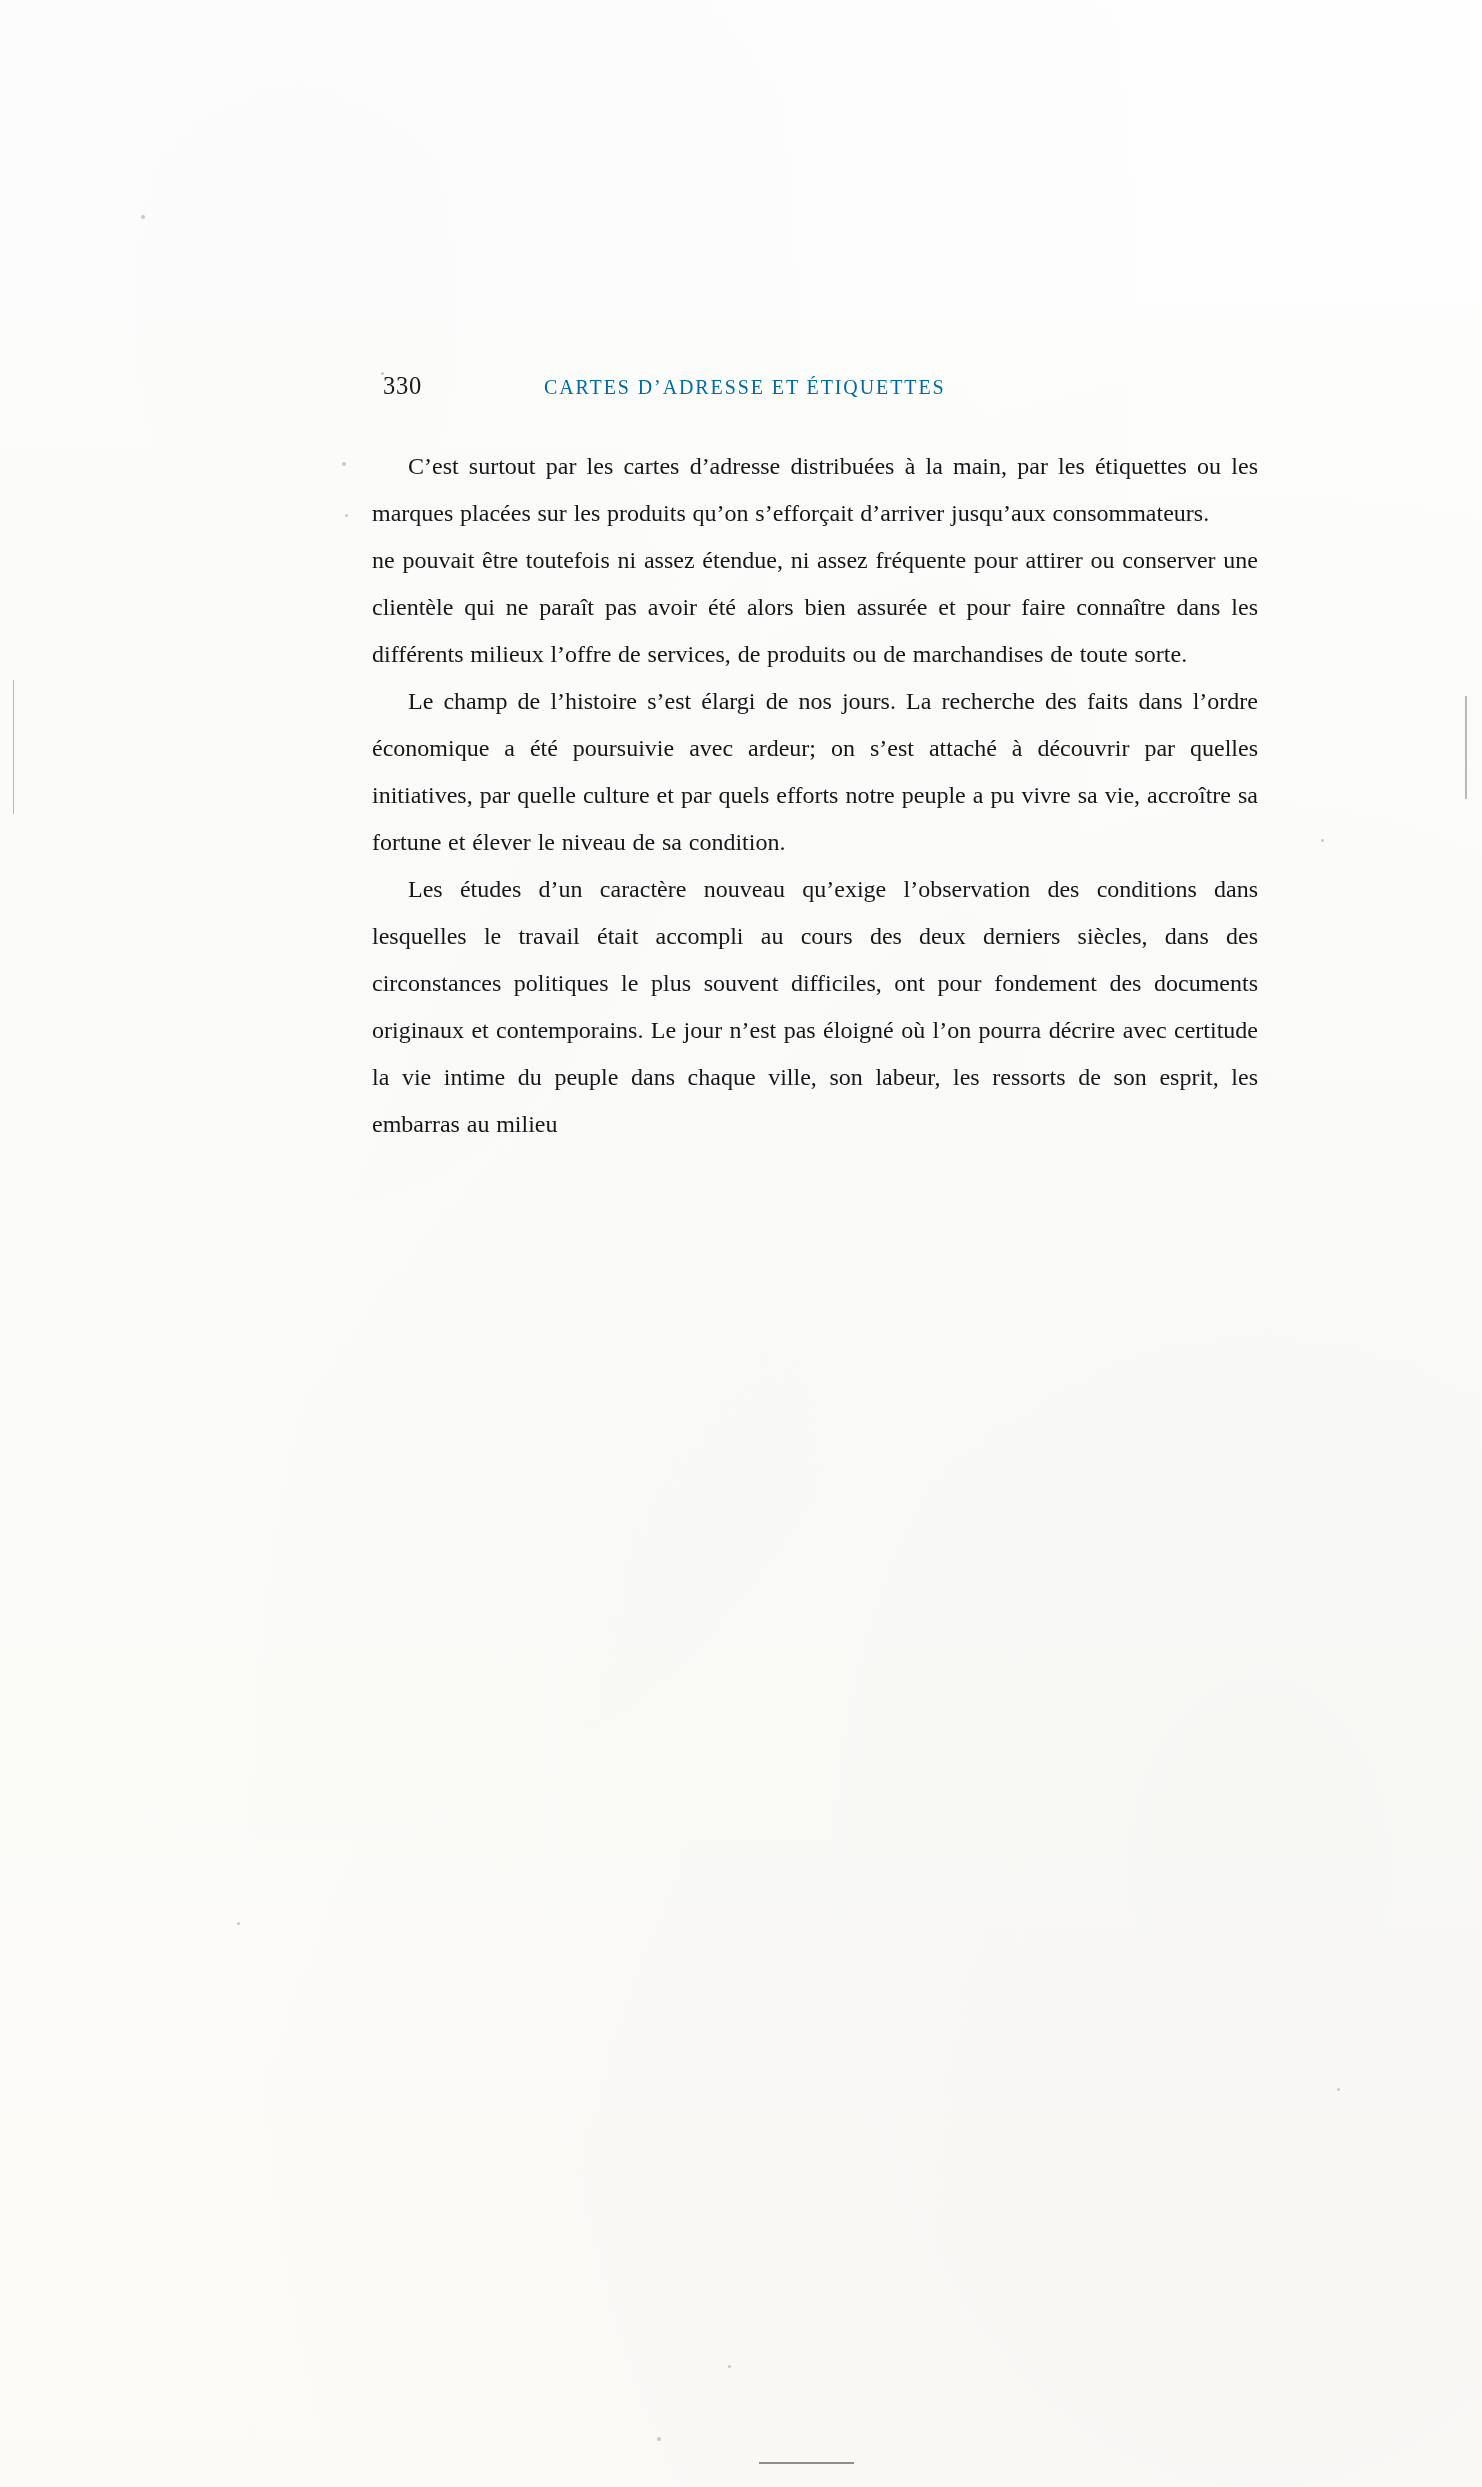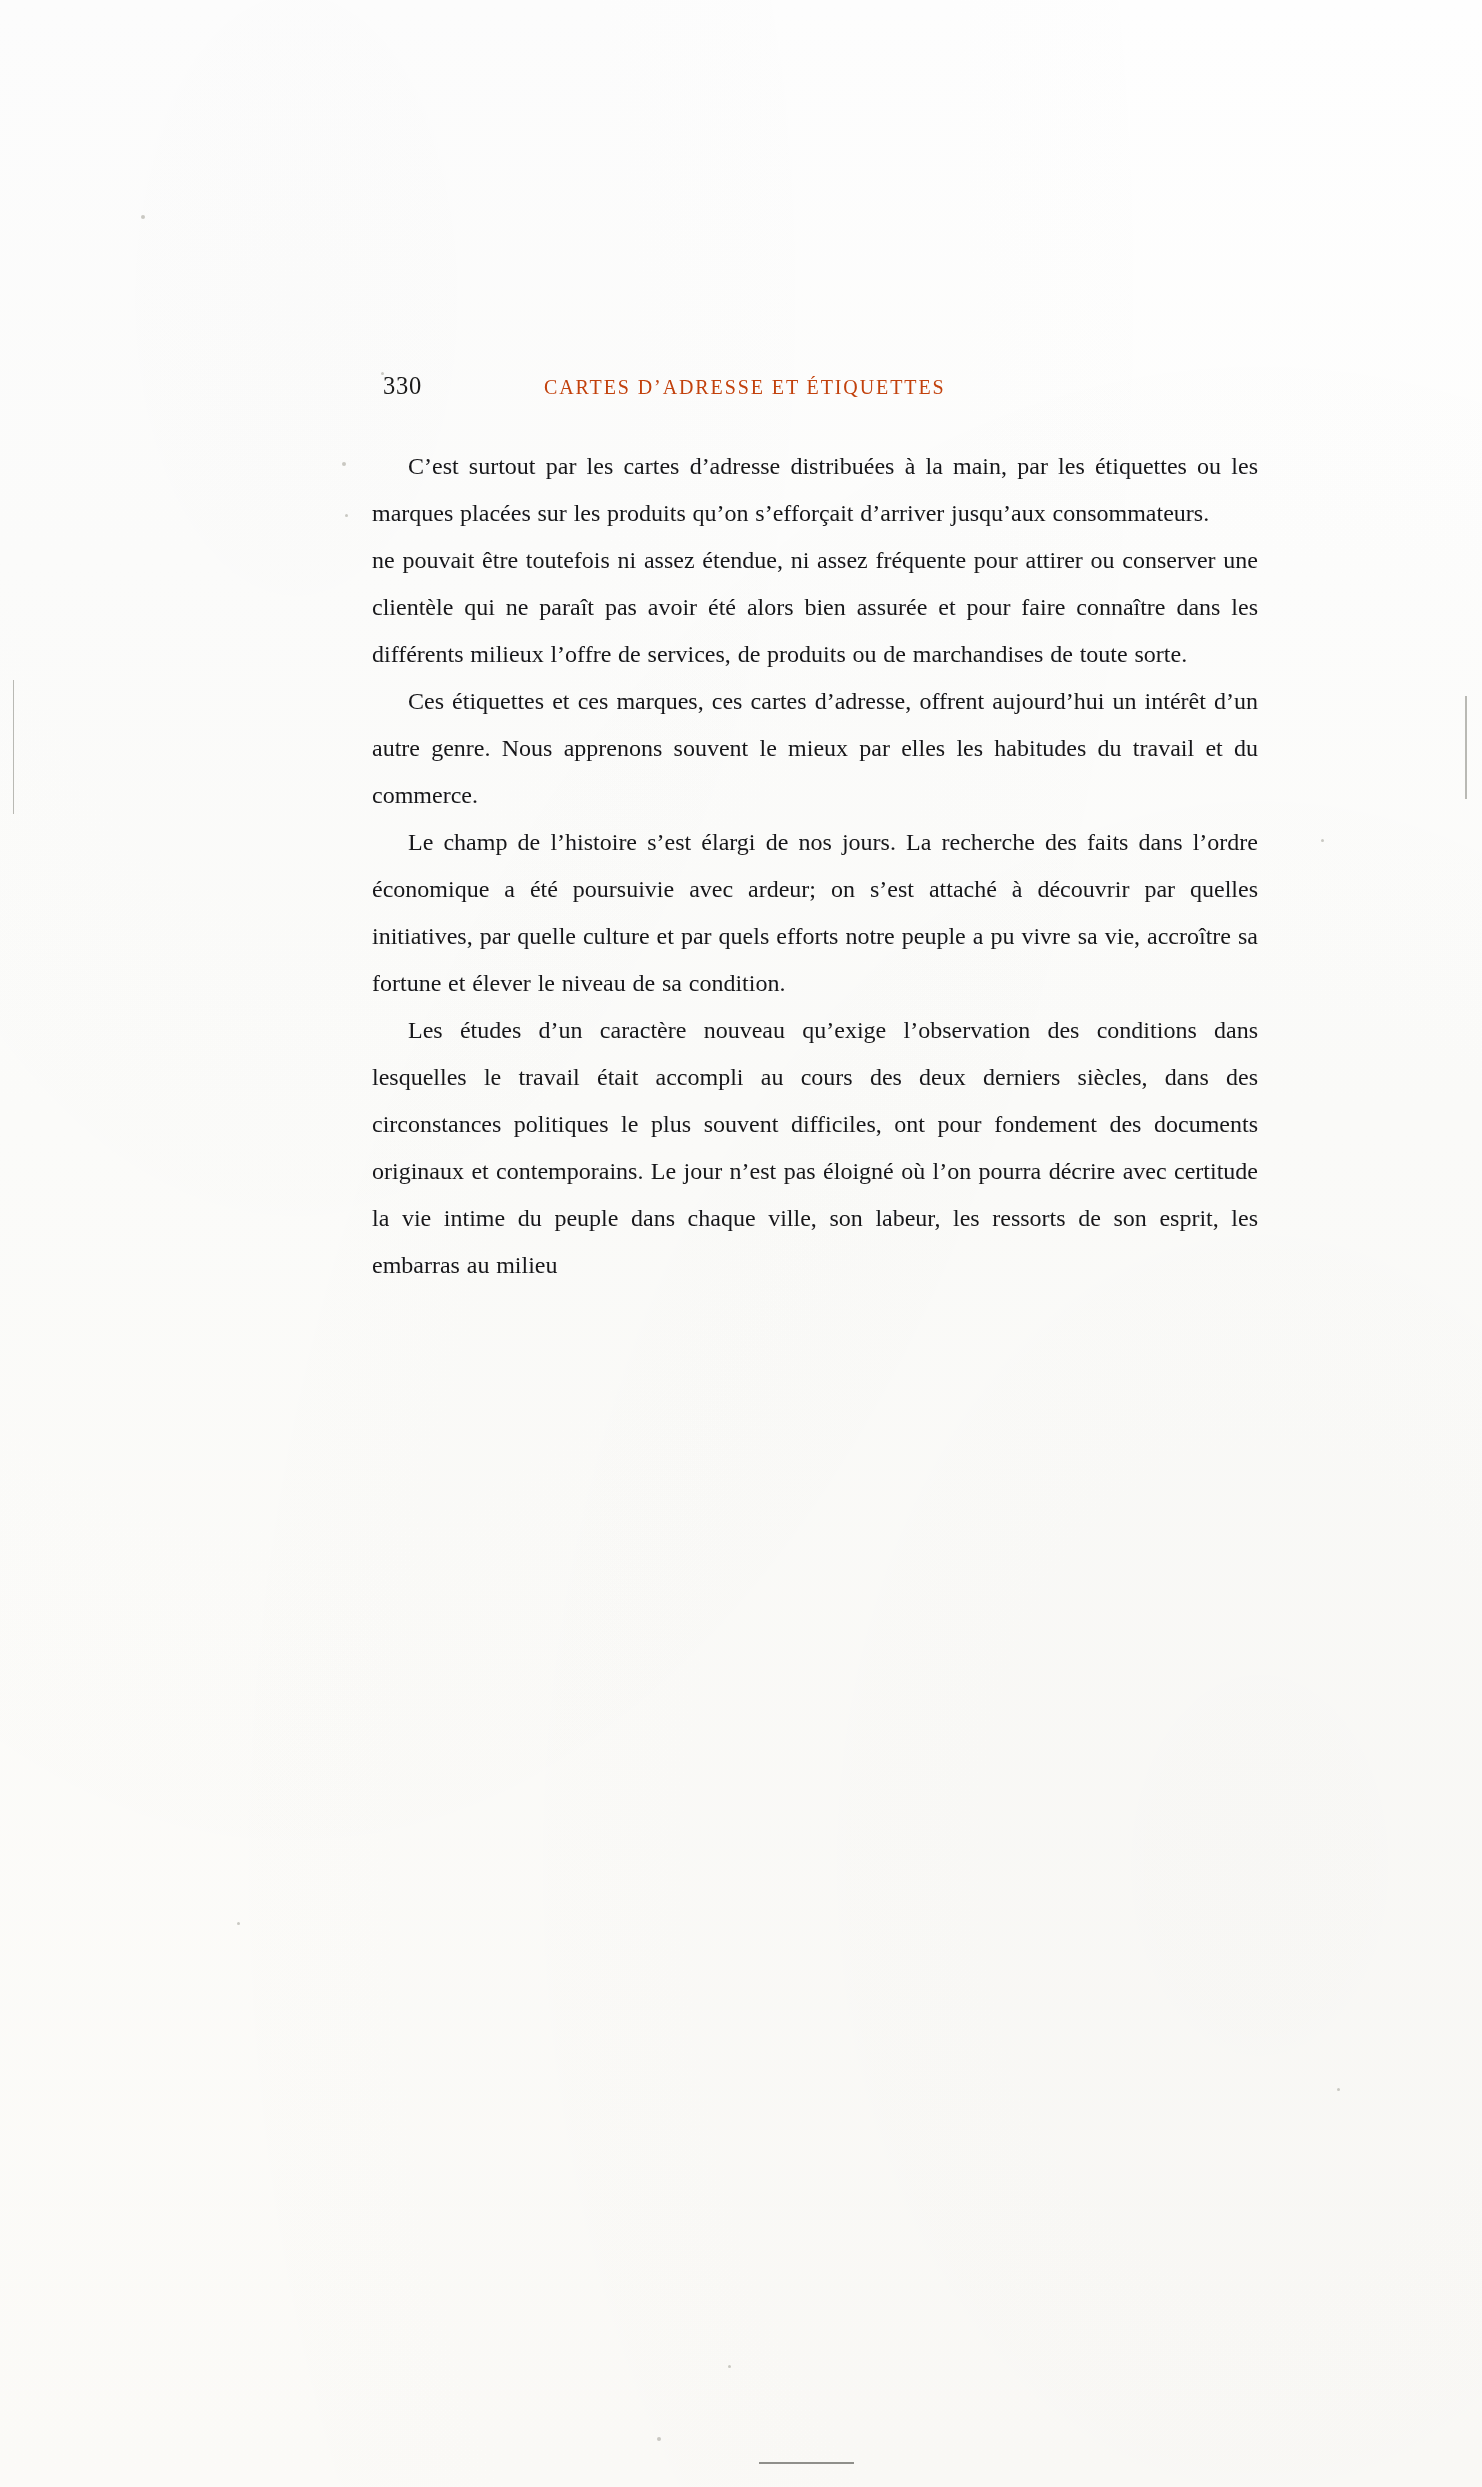--- a/index.html
+++ b/index.html
@@ -47,21 +47,21 @@
   .folio {
     font-size: 24.5px;
     letter-spacing: 0.8px;
     color: #1a1a1a;
     width: 95px;
     margin-left: 11px;
   }
   .running-head {
     font-size: 20px;
     letter-spacing: 1.9px;
-    color: #c2410c;
+    color: #0369a1;
     text-transform: uppercase;
     font-variant: small-caps;
     margin-left: 66px;
   }
   p.body-par {
     font-size: 24px;
     line-height: 47px;
     text-align: justify;
     text-justify: inter-word;
     margin: 0;
@@ -115,21 +115,20 @@
 
   <div class="content">
 
     <div class="header-line">
       <div class="folio">330</div>
       <div class="running-head">CARTES D’ADRESSE ET ÉTIQUETTES</div>
     </div>
 
     <p class="body-par">C’est surtout par les cartes d’adresse distribuées à la main, par les étiquettes ou les marques placées sur les produits qu’on s’efforçait d’arriver jusqu’aux consommateurs.</p>
     <p class="body-par first">ne pouvait être toutefois ni assez étendue, ni assez fréquente pour attirer ou conserver une clientèle qui ne paraît pas avoir été alors bien assurée et pour faire connaître dans les différents milieux l’offre de services, de produits ou de marchandises de toute sorte.</p>
-    <p class="body-par">Ces étiquettes et ces marques, ces cartes d’adresse, offrent aujourd’hui un intérêt d’un autre genre. Nous apprenons souvent le mieux par elles les habitudes du travail et du commerce.</p>
     <p class="body-par">Le champ de l’histoire s’est élargi de nos jours. La recherche des faits dans l’ordre économique a été poursuivie avec ardeur; on s’est attaché à découvrir par quelles initiatives, par quelle culture et par quels efforts notre peuple a pu vivre sa vie, accroître sa fortune et élever le niveau de sa condition.</p>
     <p class="body-par">Les études d’un caractère nouveau qu’exige l’observation des conditions dans lesquelles le travail était accompli au cours des deux derniers siècles, dans des circonstances politiques le plus souvent difficiles, ont pour fondement des documents originaux et contemporains. Le jour n’est pas éloigné où l’on pourra décrire avec certitude la vie intime du peuple dans chaque ville, son labeur, les ressorts de son esprit, les embarras au milieu</p>
 
   </div>
 
   <div class="bottom-rule"></div>
 </div>
 
 
 </body></html>

